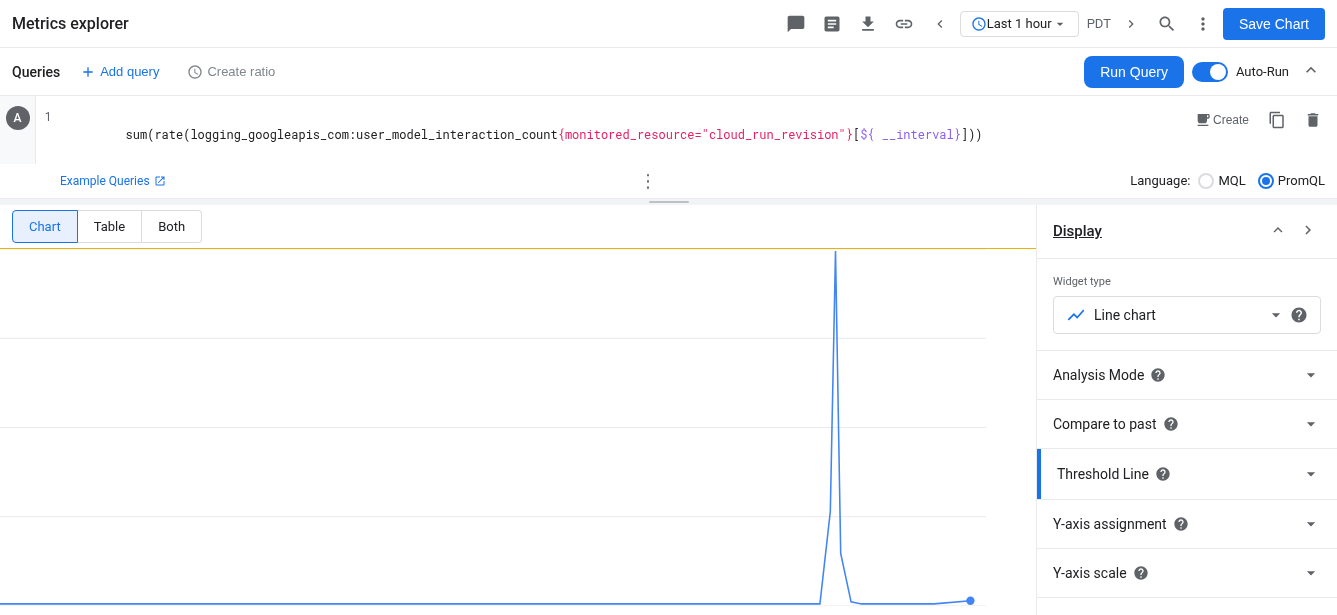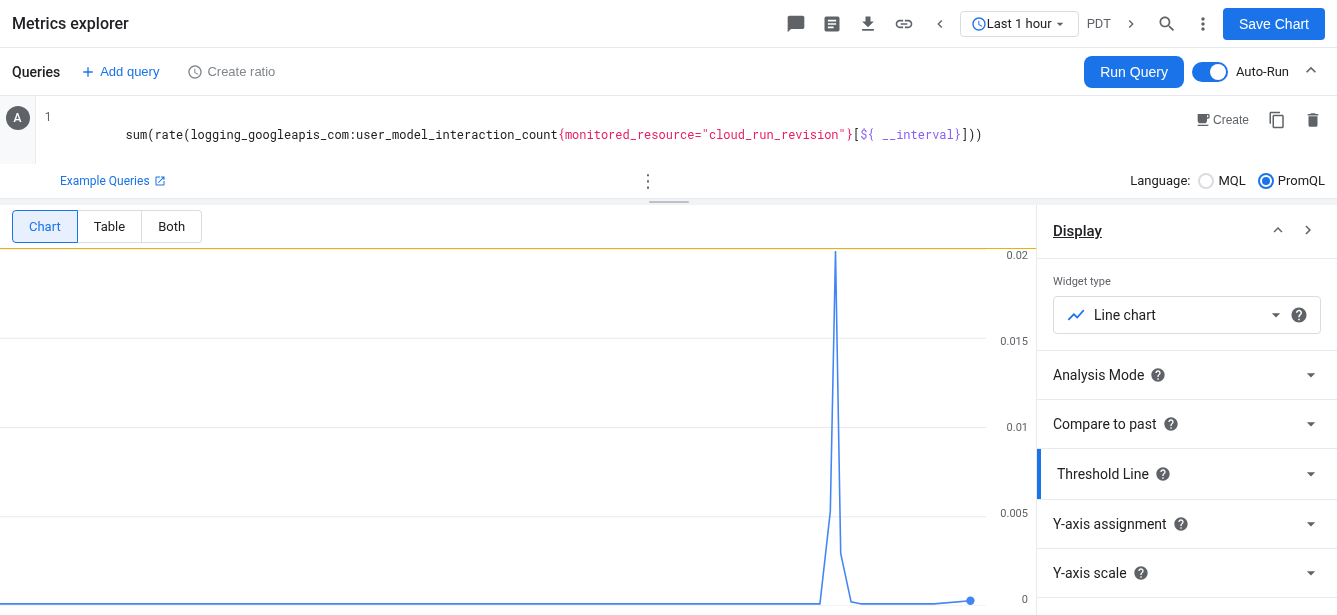--- a/index.html
+++ b/index.html
@@ -305,27 +305,20 @@
   <div class="chart-panel">
 
     <div class="chart-tabs">
       <div class="chart-tab active">Chart</div>
       <div class="chart-tab">Table</div>
       <div class="chart-tab">Both</div>
     </div>
 
     <div class="chart-area">
 
-      <div class="y-axis">
-        <span class="y-label">0.02</span>
-        <span class="y-label">0.015</span>
-        <span class="y-label">0.01</span>
-        <span class="y-label">0.005</span>
-        <span class="y-label">0</span>
-      </div>
 
       <div class="chart-svg-container">
         <svg width="100%" height="100%" viewBox="0 0 950 340" preserveAspectRatio="none">
 
           <line x1="0" y1="0" x2="950" y2="0" stroke="#e8eaed" stroke-width="1"></line>
           <line x1="0" y1="85" x2="950" y2="85" stroke="#e8eaed" stroke-width="1"></line>
           <line x1="0" y1="170" x2="950" y2="170" stroke="#e8eaed" stroke-width="1"></line>
           <line x1="0" y1="255" x2="950" y2="255" stroke="#e8eaed" stroke-width="1"></line>
           <line x1="0" y1="340" x2="950" y2="340" stroke="#e8eaed" stroke-width="1"></line>
 

